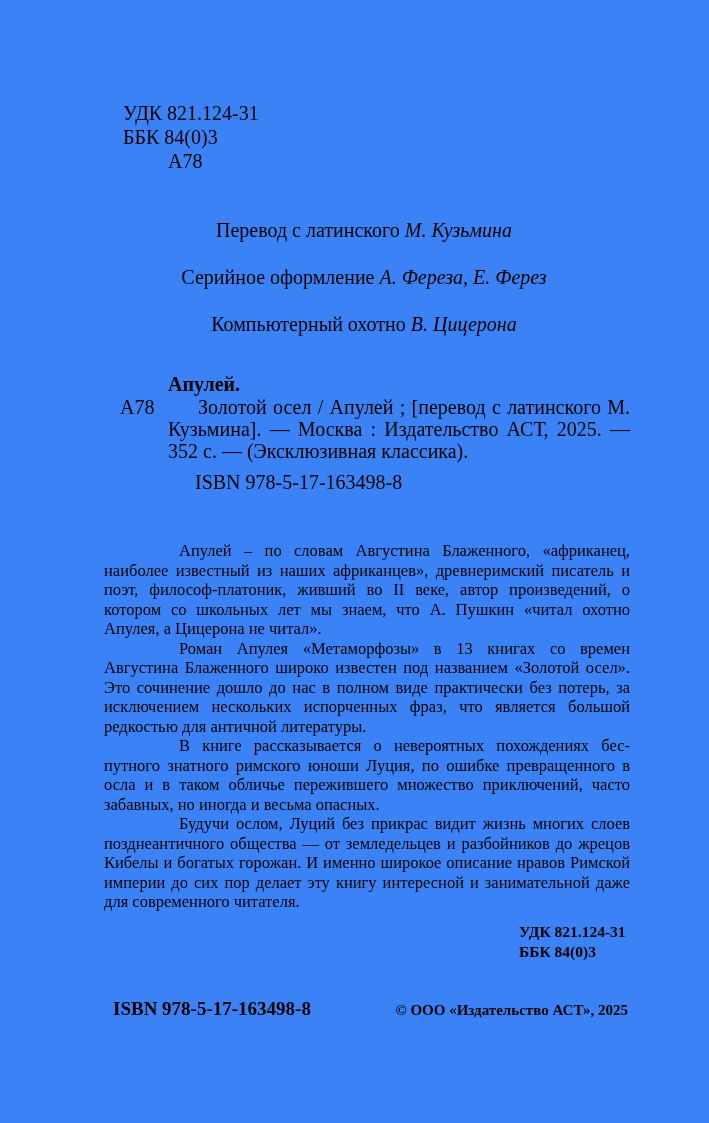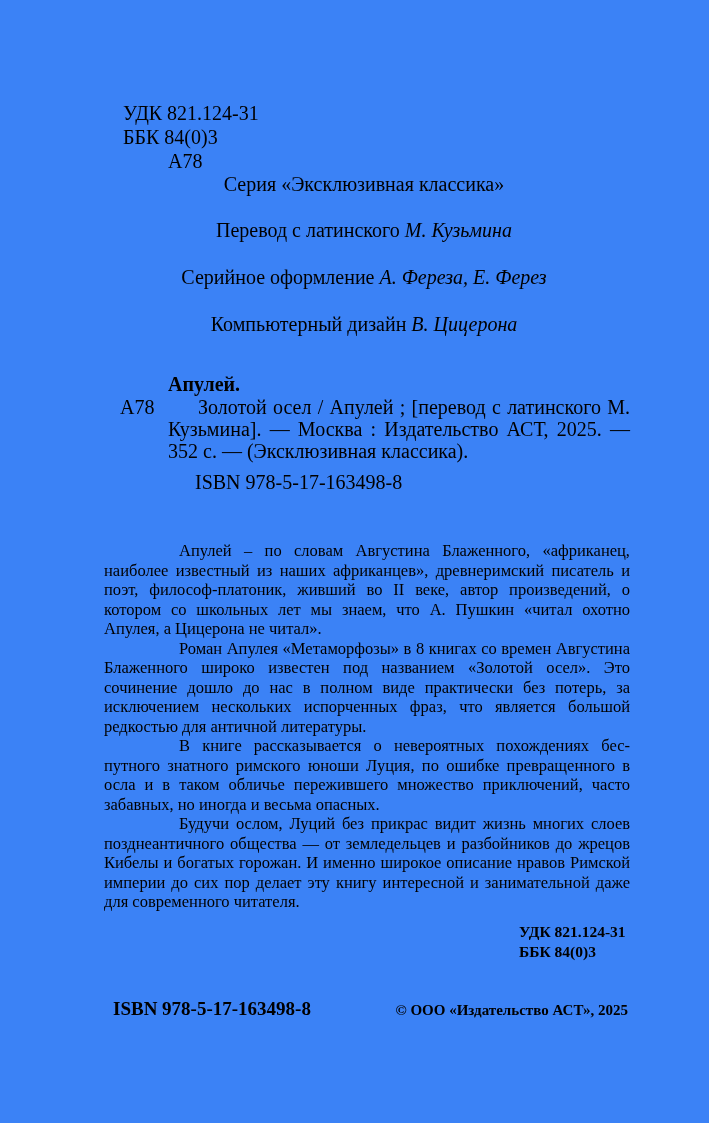--- a/index.html
+++ b/index.html
@@ -140,49 +140,48 @@
 <body>
 
 <div class="page">
 
   <div class="top-codes">
     <div>УДК 821.124-31</div>
     <div>ББК 84(0)3</div>
     <div class="author-code">А78</div>
   </div>
 
-  <div class="series-line">Серия «Эксклюзивная классика»</div>
 
   <div class="credit-line credit-design">
     <span>Серийное оформление</span>
     <span class="credit-name">А. Фереза, Е. Ферез</span>
   </div>
 
   <div class="credit-line credit-translation">
     <span>Перевод с латинского</span>
     <span class="credit-name">М. Кузьмина</span>
   </div>
 
   <div class="credit-line credit-computer">
-    <span>Компьютерный дизайн</span>
+    <span>Компьютерный охотно</span>
     <span class="credit-name">В. Цицерона</span>
   </div>
 
   <div class="catalog-author">Апулей.</div>
 
   <div class="catalog-row">
     <div class="catalog-code">А78</div>
     <div class="catalog-desc">Золотой осел / Апулей ; [перевод с латинско­го М. Кузьмина]. — Москва : Издательство АСТ, 2025. — 352 с. — (Эксклюзивная классика).</div>
   </div>
 
   <div class="catalog-isbn">ISBN 978-5-17-163498-8</div>
 
   <div class="annotation">
     <p>Апулей – по словам Августина Блаженного, «африканец, наиболее известный из наших африканцев», древнеримский писатель и поэт, философ-платоник, живший во II веке, ав­тор произведений, о котором со школьных лет мы знаем, что А. Пушкин «читал охотно Апулея, а Цицерона не читал».</p>
-    <p>Роман Апулея «Метаморфозы» в 8 книгах со времен Августина Блаженного широко известен под названием «Золотой осел». Это сочинение дошло до нас в полном виде практически без потерь, за исключением нескольких испор­ченных фраз, что является большой редкостью для античной литературы.</p>
+    <p>Роман Апулея «Метаморфозы» в 13 книгах со времен Августина Блаженного широко известен под названием «Золотой осел». Это сочинение дошло до нас в полном виде практически без потерь, за исключением нескольких испор­ченных фраз, что является большой редкостью для античной литературы.</p>
     <p>В книге рассказывается о невероятных похождениях бес­путного знатного римского юноши Луция, по ошибке превра­щенного в осла и в таком обличье пережившего множество приключений, часто забавных, но иногда и весьма опасных.</p>
     <p>Будучи ослом, Луций без прикрас видит жизнь многих слоев позднеантичного общества — от земледельцев и раз­бойников до жрецов Кибелы и богатых горожан. И именно широкое описание нравов Римской империи до сих пор де­лает эту книгу интересной и занимательной даже для совре­менного читателя.</p>
   </div>
 
   <div class="bottom-codes">
     <div>УДК 821.124-31</div>
     <div>ББК 84(0)3</div>
   </div>
 
   <div class="footer-line">

